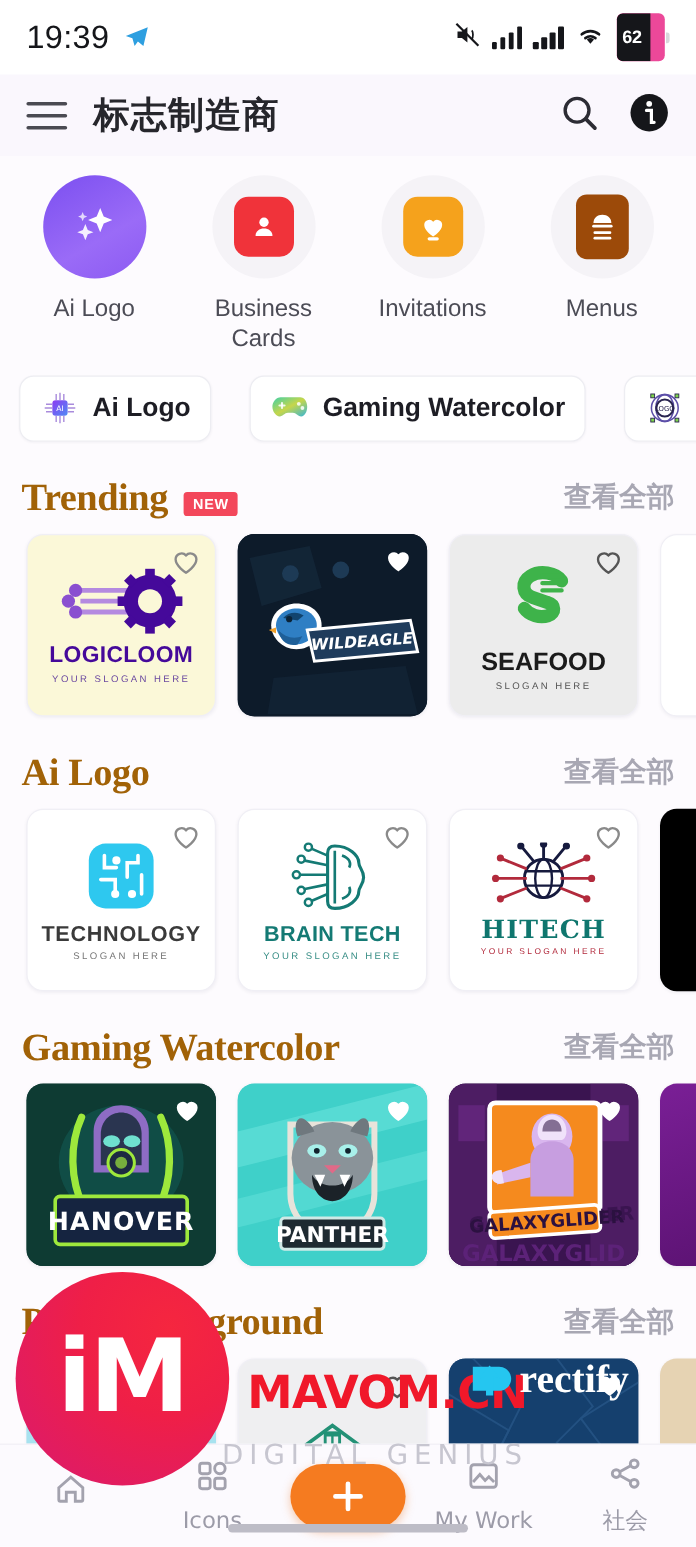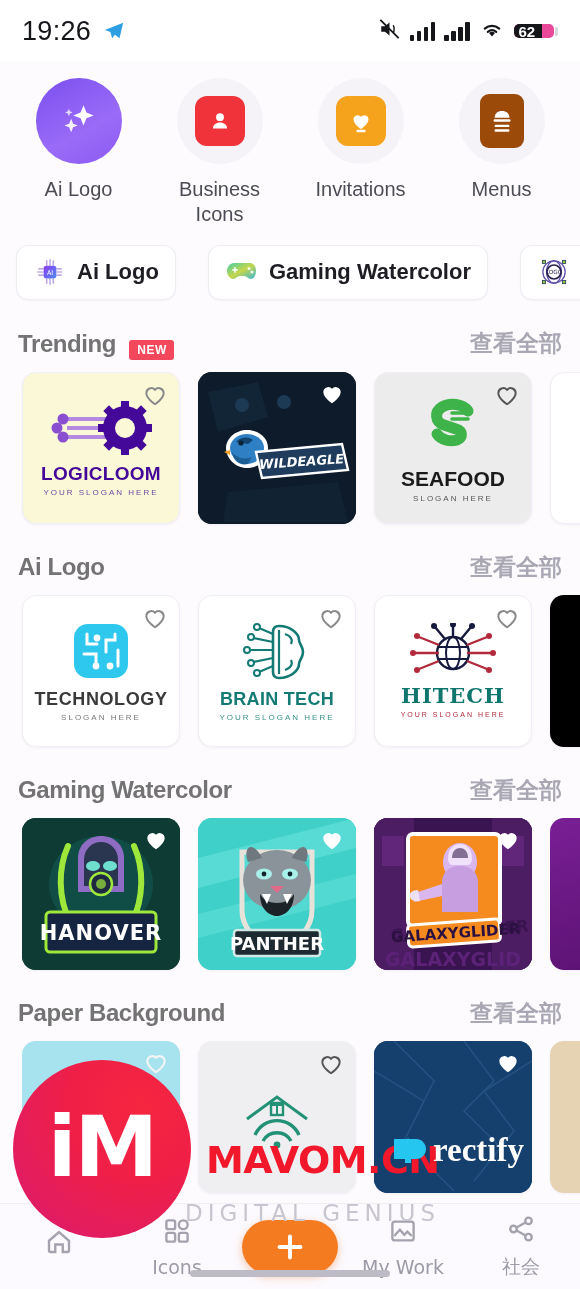--- a/index.html
+++ b/index.html
@@ -33,21 +33,21 @@
     margin-left: auto; display: flex; align-items: center; gap: 9px;
   }
   .bars { display: flex; align-items: flex-end; gap: 2.5px; height: 19px; }
   .bars i { display: block; width: 4.5px; background: #15161a; border-radius: 1px; }
   .bars i:nth-child(1){height:6px} .bars i:nth-child(2){height:10px}
   .bars i:nth-child(3){height:14px} .bars i:nth-child(4){height:19px}
   .batt {
     display: flex; align-items: center;
   }
   .batt-body {
-    position: relative; width: 40px; height: 14px;
+    position: relative; width: 40px; height: 40px;
     border-radius: 5px; background: #ec4899; overflow: hidden;
     display: flex; align-items: center;
   }
   .batt-fill {
     position: absolute; left: 0; top: 0; bottom: 0; width: 72%;
     background: #15161a; border-radius: 5px 0 0 5px;
   }
   .batt-num {
     position: relative; color: #fff; font-size: 15px; font-weight: 700;
     padding-left: 5px; letter-spacing: -.2px;
@@ -104,22 +104,22 @@
   }
   .chip-ico { width: 34px; height: 34px; flex: 0 0 auto; }
   .chip-label { font-size: 22px; color: #1d1d24; font-weight: 600; }
 
   
   .section { padding: 8px 0 0; }
   .sec-head {
     display: flex; align-items: center; padding: 10px 18px 8px;
   }
   .sec-title {
-    font-size: 24px; font-weight: 700; color: #737373;
-    font-family: Liberation Sans, sans-serif;
+    font-size: 32px; font-weight: 700; color: #a16207;
+    font-family: Liberation Serif, serif;
     letter-spacing: -.4px;
   }
   .new-badge {
     margin-left: 13px; margin-top: 12px;
     background: #f3475b; color: #fff;
     font-size: 12px; font-weight: 700; letter-spacing: .6px;
     padding: 3px 7px 3px 8px; border-radius: 3px;
   }
   .sec-more {
     margin-left: auto; font-size: 23px; color: #a8a7b3; font-weight: 600;
@@ -198,21 +198,21 @@
     display: flex; align-items: center; gap: 5px; pointer-events: none;
   }
   .wm-rectify span { color: #fff; font-size: 33px; font-weight: 700; font-family: Liberation Serif, serif; }
 </style>
 </head>
 <body>
 
 <div id="phone">
 
   <div class="statusbar">
-    <div class="sb-time">19:26</div>
+    <div class="sb-time">19:39</div>
     <span class="sb-tele">
       <svg width="22" height="22" viewBox="0 0 24 24">
           <path d="M22 3 2 11l6 2 2 7 3-4 5 4 4-17z" fill="#2e9fe0"></path>
         </svg>
     </span>
     <div class="sb-right">
       <span>
         <svg width="23" height="22" viewBox="0 0 24 24">
             <path d="M3 9v6h4l5 4V5L7 9H3z" fill="#15161a"></path>
             <path d="M2 2l20 20" stroke="#15161a" stroke-width="2"></path>
@@ -241,20 +241,43 @@
       <span class="batt">
         <span class="batt-body">
           <span class="batt-fill"></span>
           <span class="batt-num">62</span>
         </span>
         <span class="batt-tip"></span>
       </span>
     </div>
   </div>
 
+  <div class="appbar">
+    <div class="hamburger">
+      <span></span>
+        <span></span>
+        <span></span>
+    </div>
+    <div class="app-title">标志制造商</div>
+    <div class="appbar-actions">
+      <span>
+        <svg width="34" height="34" viewBox="0 0 24 24">
+            <circle cx="10.5" cy="10.5" r="7" fill="none" stroke="#2c2c34" stroke-width="2"></circle>
+            <path d="M15.6 15.6L21 21" stroke="#2c2c34" stroke-width="2.2" stroke-linecap="round"></path>
+          </svg>
+      </span>
+      <span>
+        <svg width="34" height="34" viewBox="0 0 24 24">
+            <circle cx="12" cy="12" r="11" fill="#15161a"></circle>
+            <circle cx="12" cy="6.7" r="1.7" fill="#fff"></circle>
+            <path d="M10.4 10.6h2.9v7h1.6" stroke="#fff" stroke-width="1.9" fill="none" stroke-linecap="round"></path>
+          </svg>
+      </span>
+    </div>
+  </div>
 
   <div class="quickcats">
     <div class="qc">
       <div class="qc-ico grad">
         <svg width="54" height="54" viewBox="0 0 48 48">
           <path d="M28 10l2.6 6.4L37 19l-6.4 2.6L28 28l-2.6-6.4L19 19l6.4-2.6z" fill="#fff"></path>
           <path d="M17 22l1.8 4.4L23 28l-4.2 1.6L17 34l-1.8-4.4L11 28l4.2-1.6z" fill="#ffffff" opacity=".9"></path>
           <path d="M15 13l1 2.4 2.4 1-2.4 1-1 2.4-1-2.4-2.4-1 2.4-1z" fill="#fff" opacity=".75"></path>
         </svg>
       </div>
@@ -263,21 +286,21 @@
 
     <div class="qc">
       <div class="qc-ico">
         <div class="qc-tile" style="background:#f0333a">
           <svg width="26" height="26" viewBox="0 0 24 24">
               <circle cx="12" cy="8.5" r="3.6" fill="#fff"></circle>
               <path d="M5.5 19c0-3.6 3-5.6 6.5-5.6s6.5 2 6.5 5.6z" fill="#fff"></path>
             </svg>
         </div>
       </div>
-      <div class="qc-label">Business Icons</div>
+      <div class="qc-label">Business Cards</div>
     </div>
 
     <div class="qc">
       <div class="qc-ico">
         <div class="qc-tile" style="background:#f5a21c">
           <svg width="28" height="28" viewBox="0 0 24 24">
               <path d="M12 19s-6.4-4-6.4-8.2A3.6 3.6 0 0 1 12 8.4a3.6 3.6 0 0 1 6.4 2.4C18.4 15 12 19 12 19z" fill="#fff"></path>
               <rect x="8" y="19.4" width="8" height="2.3" rx="1.1" fill="#fff"></rect>
             </svg>
         </div>

